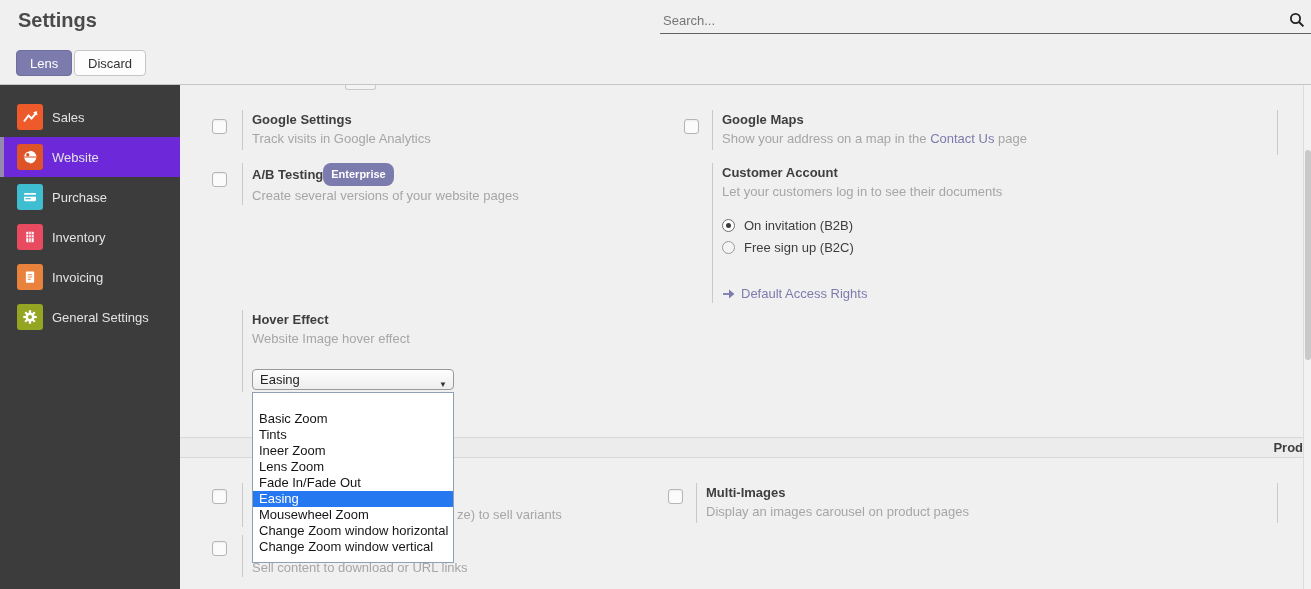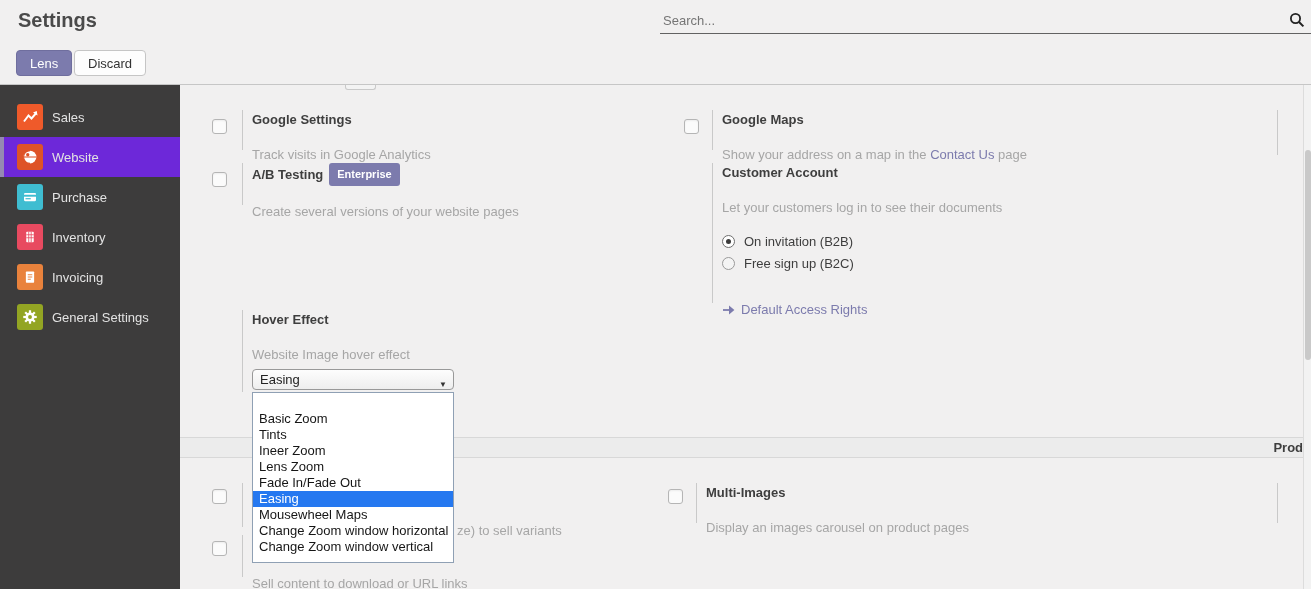--- a/index.html
+++ b/index.html
@@ -23,23 +23,23 @@
   .side-item.active .stripe { position:absolute; left:0; top:0; width:4px; height:100%; background:#9589b2; }
   .side-icon { position:absolute; left:17px; top:7px; width:26px; height:26px; border-radius:3px; display:flex; align-items:center; justify-content:center; }
   .side-label { position:absolute; left:52px; font-size:13px; }
 
   
   .row { position:absolute; z-index:2; }
   .cb { position:absolute; left:0; width:15px; height:15px; border:1px solid #b5b5b5; border-radius:3px; background:#fbfbfb; box-shadow:inset 0 1px 2px rgba(0,0,0,.06); cursor:pointer; }
   .vline { position:absolute; width:1px; background:#c9c9c9; }
   .txt { position:absolute; top:0; }
   .t { font-size:13px; font-weight:bold; color:#3e3e3e; line-height:19px; }
-  .d { font-size:13px; color:#a6a6a6; line-height:19px;margin-top:16px; }
+  .d { font-size:13px; color:#a6a6a6; line-height:19px; }
   .lnk { color:#7c7bad; cursor:pointer; }
-  .badge { display:inline-block; background:#7c7bad; color:#fff; font-size:11px; font-weight:bold; border-radius:3px; padding:2px 8px; margin-left:6px; vertical-align:1px; }
+  .badge { display:inline-block; background:#7c7bad; color:#fff; font-size:11px; font-weight:bold; border-radius:8px; padding:2px 8px; margin-left:0; vertical-align:1px; }
   .radio-line { display:flex; align-items:center; height:22px; cursor:pointer; }
   .radio { width:13px; height:13px; border-radius:50%; border:1px solid #9a9a9a; background:#f4f4f4; margin-right:9px; position:relative; }
   .radio.sel { background:#fff; border-color:#6f6f6f; }
   .radio.sel::after { content:""; position:absolute; left:3px; top:3px; width:5px; height:5px; border-radius:50%; background:#3c3c3c; }
   .radio-label { font-size:13px; color:#3e3e3e; }
   .access-link { display:flex; align-items:center; gap:6px; font-size:13px; }
 
   
   .section-band { position:absolute; left:180px; right:0; top:437px; height:21px; background:#ececec; border-top:1px solid #d8d8d8; border-bottom:1px solid #d8d8d8; z-index:1;text-align:right; }
   .section-band .t { padding-left:30px; line-height:19px; }
@@ -245,20 +245,20 @@
 </div>
 
 <div class="dropdown">
   <div class="opt"></div>
   <div class="opt">Basic Zoom</div>
   <div class="opt">Tints</div>
   <div class="opt">Ineer Zoom</div>
   <div class="opt">Lens Zoom</div>
   <div class="opt">Fade In/Fade Out</div>
   <div class="opt hl">Easing</div>
-  <div class="opt">Mousewheel Maps</div>
+  <div class="opt">Mousewheel Zoom</div>
   <div class="opt">Change Zoom window horizontal</div>
   <div class="opt">Change Zoom window vertical</div>
 </div>
 
 <div class="scroll-track">
   <div class="scroll-thumb"></div>
 </div>
 
 </body></html>

